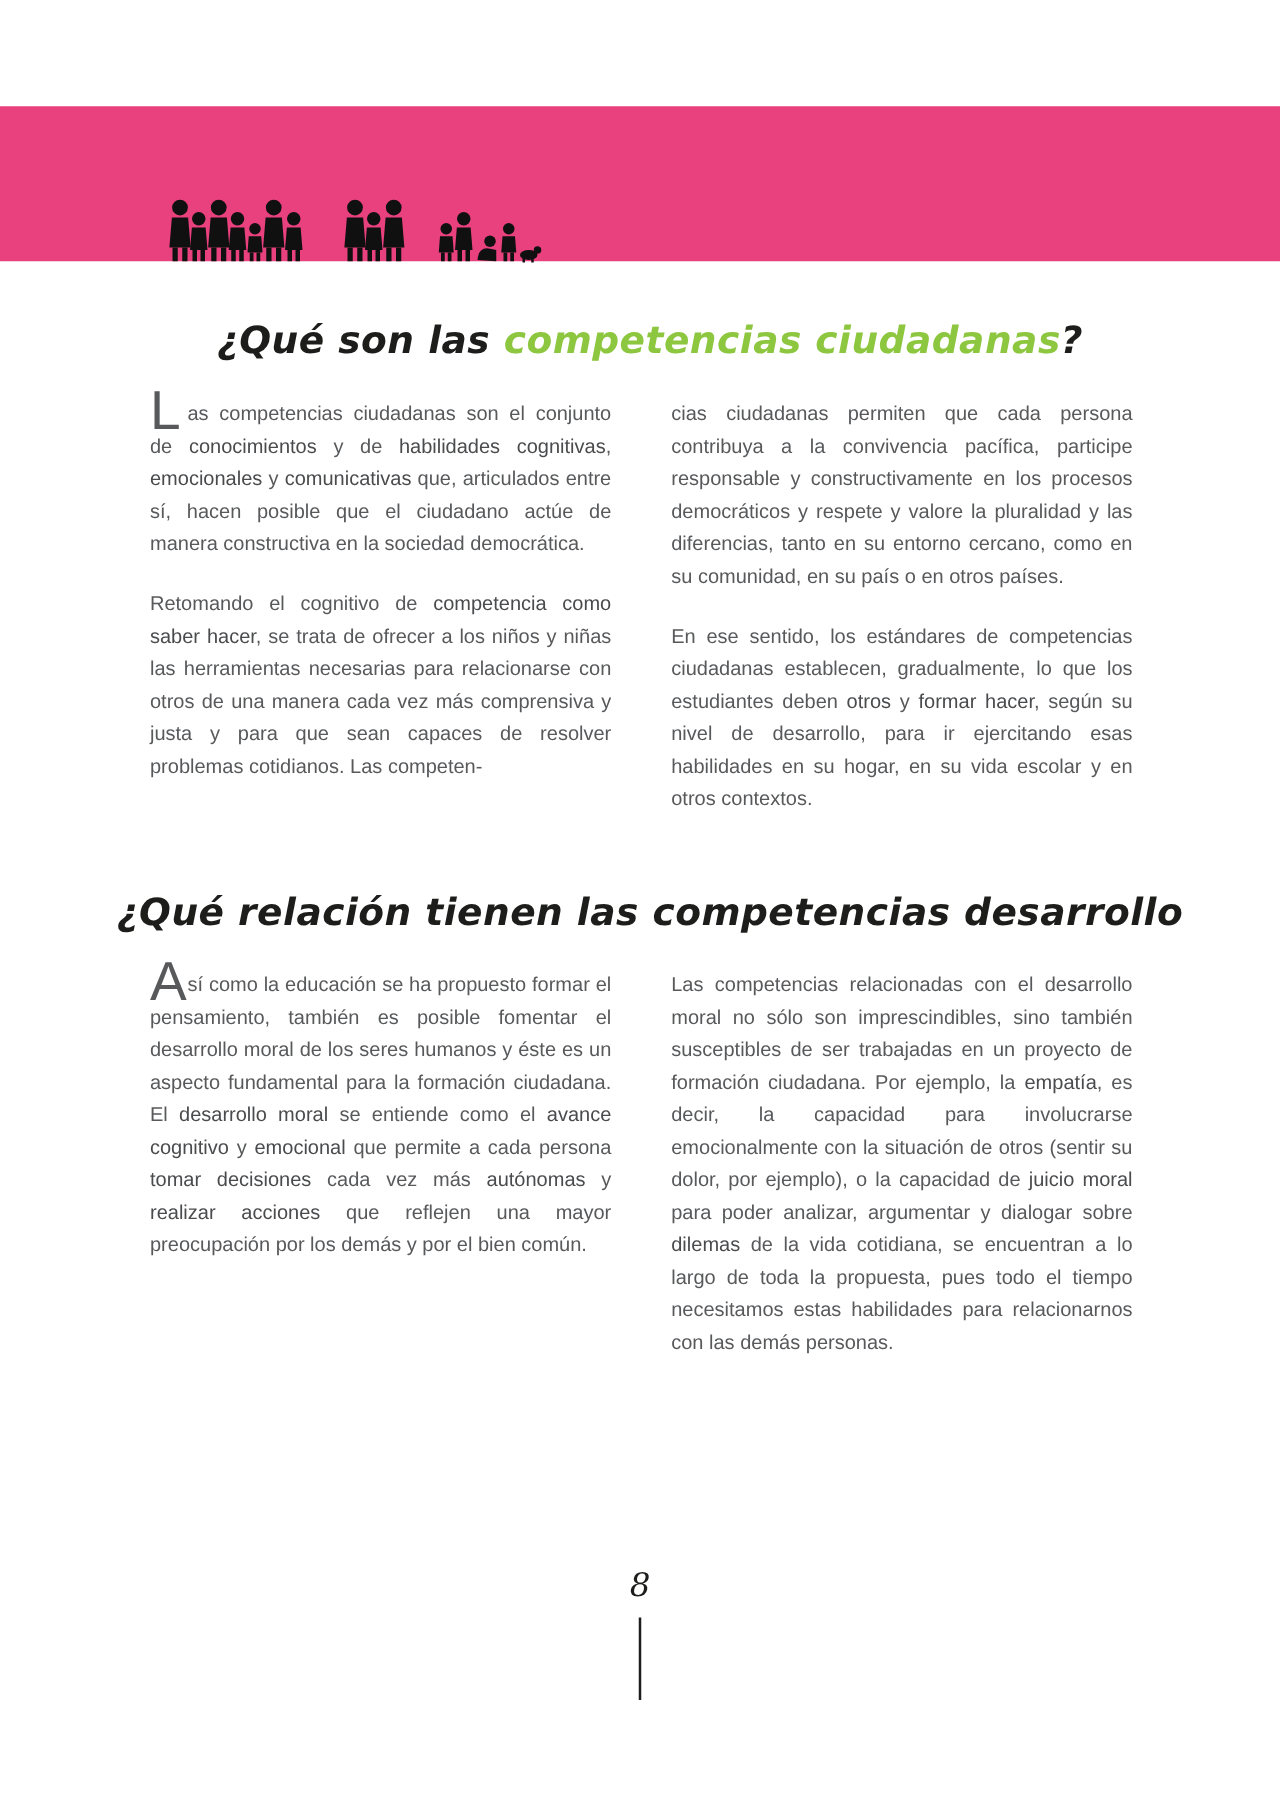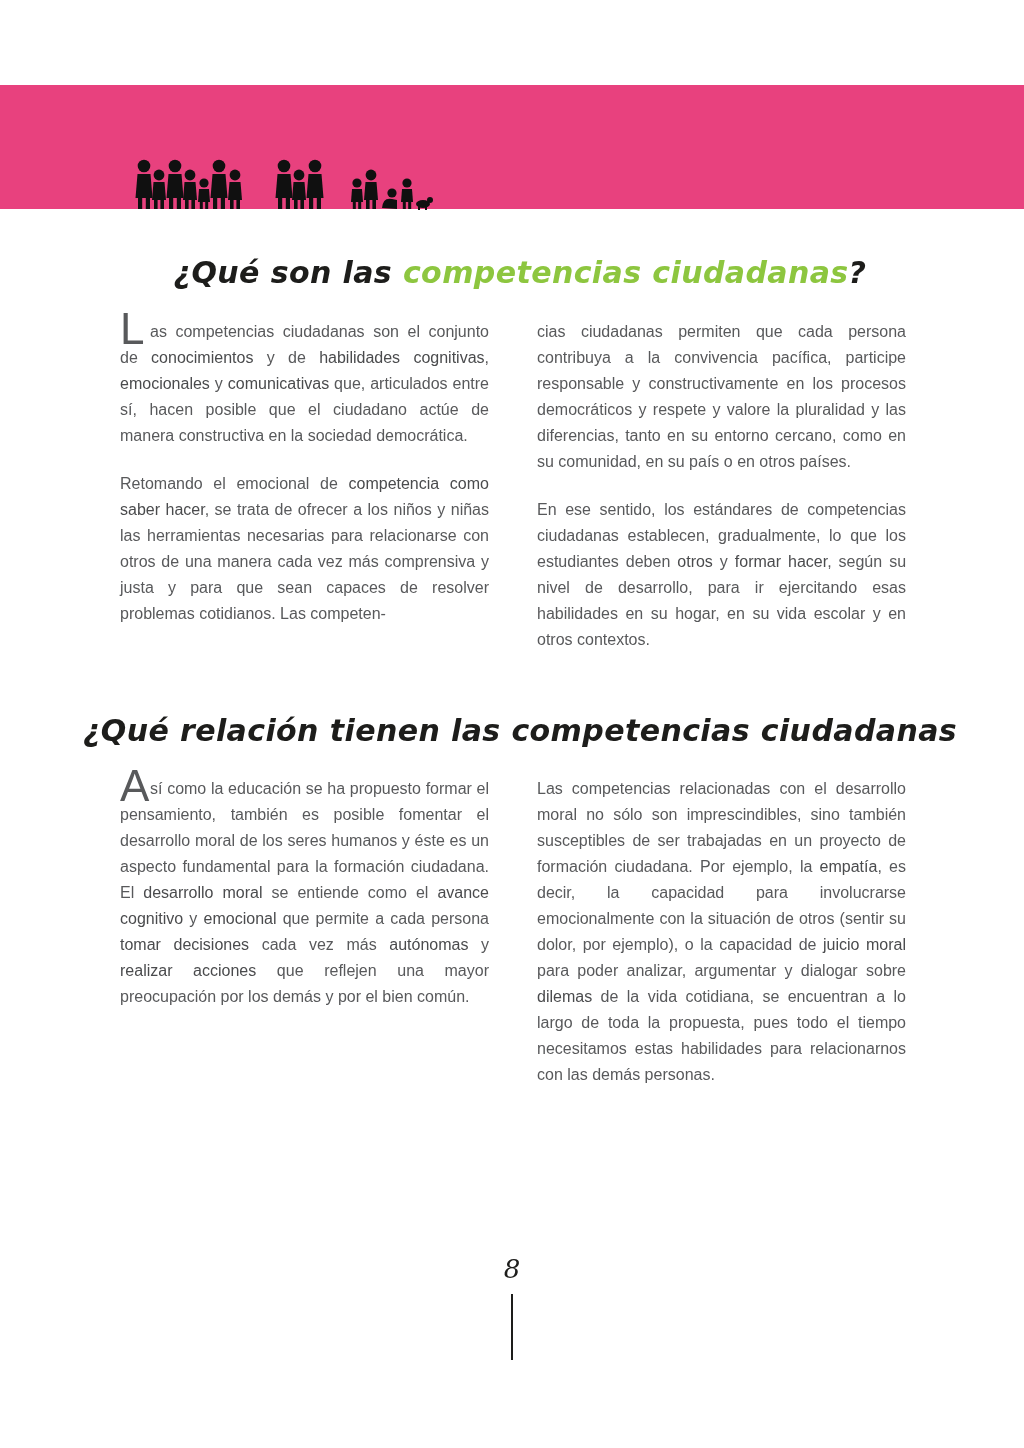--- a/index.html
+++ b/index.html
@@ -131,30 +131,30 @@
     </svg>
   </div>
 
   <div class="content">
 
     <h1 class="script-title"><span>¿Qué son las </span><span class="hl">competencias ciudadanas</span><span>?</span></h1>
 
     <div class="cols">
       <div class="col">
         <p class="para with-initial"><span class="initial">L</span><span><span>as competencias ciudadanas son el conjunto de </span><b>conocimientos</b><span> y de </span><b>habilidades cognitivas</b><span>, </span><b>emocionales</b><span> y </span><b>comunicativas</b><span> que, articulados entre sí, hacen posible que el ciudadano actúe de manera constructiva en la sociedad democrática.</span></span></p>
-        <p class="para"><span>Retomando el emocional de </span><b>competencia como saber hacer</b><span>, se trata de ofrecer a los niños y niñas las herramientas necesarias para relacionarse con otros de una manera cada vez más comprensiva y justa y para que sean capaces de resolver problemas cotidianos. Las competen-</span></p>
+        <p class="para"><span>Retomando el cognitivo de </span><b>competencia como saber hacer</b><span>, se trata de ofrecer a los niños y niñas las herramientas necesarias para relacionarse con otros de una manera cada vez más comprensiva y justa y para que sean capaces de resolver problemas cotidianos. Las competen-</span></p>
       </div>
       <div class="col">
         <p class="para"><span>cias ciudadanas permiten que cada persona contribuya a la convivencia pacífica, participe responsable y constructivamente en los procesos democráticos y respete y valore la pluralidad y las diferencias, tanto en su entorno cercano, como en su comunidad, en su país o en otros países.</span></p>
         <p class="para"><span>En ese sentido, los estándares de competencias ciudadanas establecen, gradualmente, lo que los estudiantes deben </span><b>otros</b><span> y </span><b>formar hacer</b><span>, según su nivel de desarrollo, para ir ejercitando esas habilidades en su hogar, en su vida escolar y en otros contextos.</span></p>
       </div>
     </div>
 
     <h1 class="script-title title2">
-      <div>¿Qué relación tienen las competencias ciudadanas</div>
+      <div>¿Qué relación tienen las competencias desarrollo</div>
     </h1>
 
     <div class="cols">
       <div class="col">
         <p class="para with-initial"><span class="initial">A</span><span><span>sí como la educación se ha propuesto formar el pensamiento, también es posible fomentar el desarrollo moral de los seres humanos y éste es un aspecto fundamental para la formación ciudadana. El </span><b>desarrollo moral</b><span> se entiende como el </span><b>avance cognitivo</b><span> y </span><b>emocional</b><span> que permite a cada persona </span><b>tomar decisiones</b><span> cada vez más </span><b>autónomas</b><span> y </span><b>realizar acciones</b><span> que reflejen una mayor preocupación por los demás y por el bien común.</span></span></p>
       </div>
       <div class="col">
         <p class="para"><span>Las competencias relacionadas con el desarrollo moral no sólo son imprescindibles, sino también susceptibles de ser trabajadas en un proyecto de formación ciudadana. Por ejemplo, la </span><b>empatía</b><span>, es decir, la capacidad para involucrarse emocionalmente con la situación de otros (sentir su dolor, por ejemplo), o la capacidad de </span><b>juicio moral</b><span> para poder analizar, argumentar y dialogar sobre </span><b>dilemas</b><span> de la vida cotidiana, se encuentran a lo largo de toda la propuesta, pues todo el tiempo necesitamos estas habilidades para relacionarnos con las demás personas.</span></p>
       </div>
     </div>

